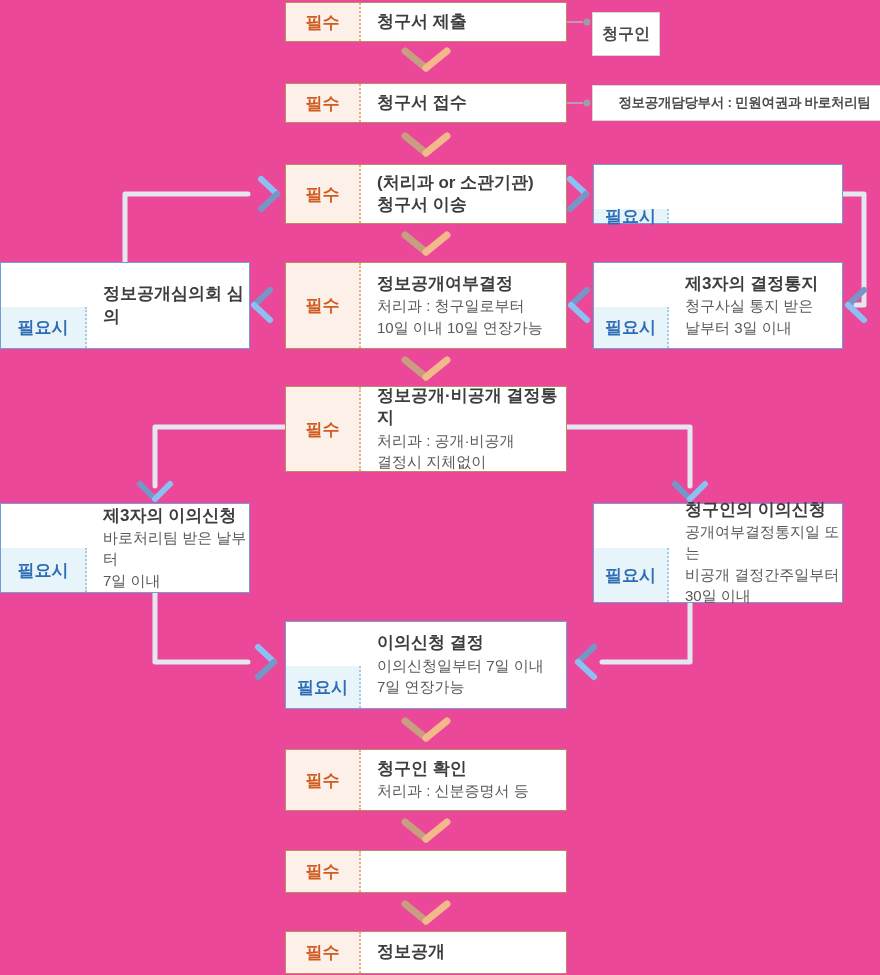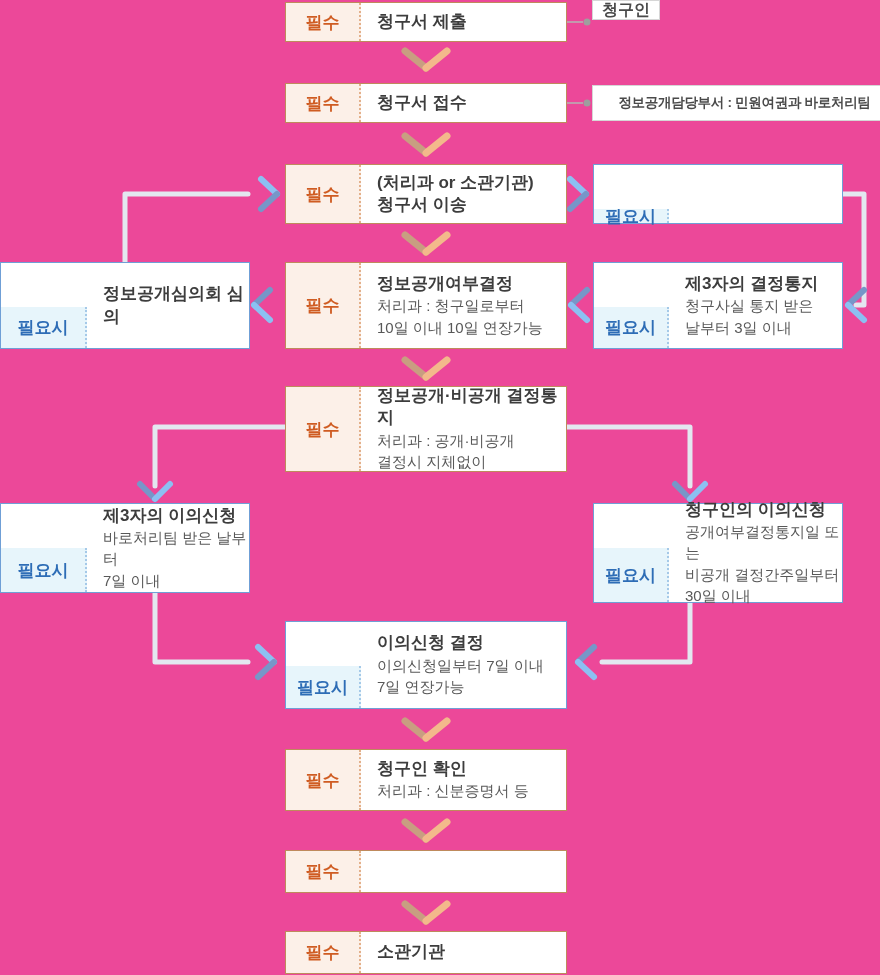--- a/index.html
+++ b/index.html
@@ -128,21 +128,21 @@
       </g>
     </g>
   </svg>
 
   <div class="node orange" style="left:285px;top:2px;width:282px;height:40px">
     <div class="badge">필수</div>
     <div class="body">
         <div class="title">청구서 제출</div>
       </div>
   </div>
-  <div class="note small" style="left:592px;top:0;width:68px;height:20px">청구인</div>
+  <div class="note small" style="left:592px;top:12px;width:68px;height:44px">청구인</div>
 
   <div class="node orange" style="left:285px;top:83px;width:282px;height:40px">
     <div class="badge">필수</div>
     <div class="body">
         <div class="title">청구서 접수</div>
       </div>
   </div>
   <div class="note long" style="left:592px;top:85px;width:305px;height:36px">정보공개담당부서 : 민원여권과 바로처리팀</div>
 
   <div class="node orange" style="left:285px;top:164px;width:282px;height:60px">
@@ -223,17 +223,17 @@
     </div>
   </div>
 
   <div class="node orange" style="left:285px;top:850px;width:282px;height:43px">
     <div class="badge">필수</div>
   </div>
 
   <div class="node orange" style="left:285px;top:931px;width:282px;height:43px">
     <div class="badge">필수</div>
     <div class="body">
-        <div class="title">소관기관</div>
+        <div class="title">정보공개</div>
       </div>
   </div>
 
 </div>
 
 </body></html>

